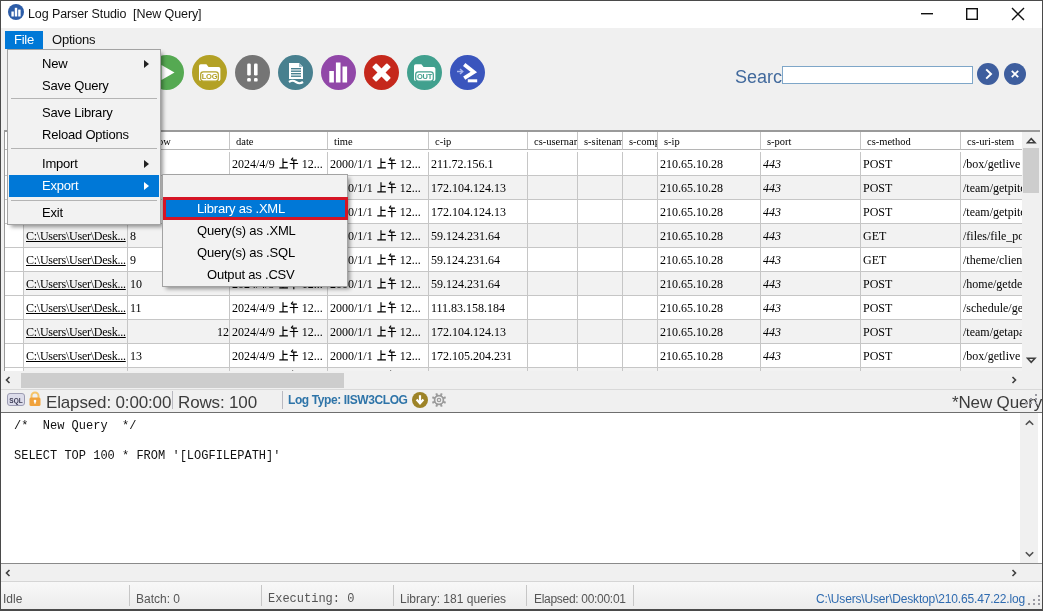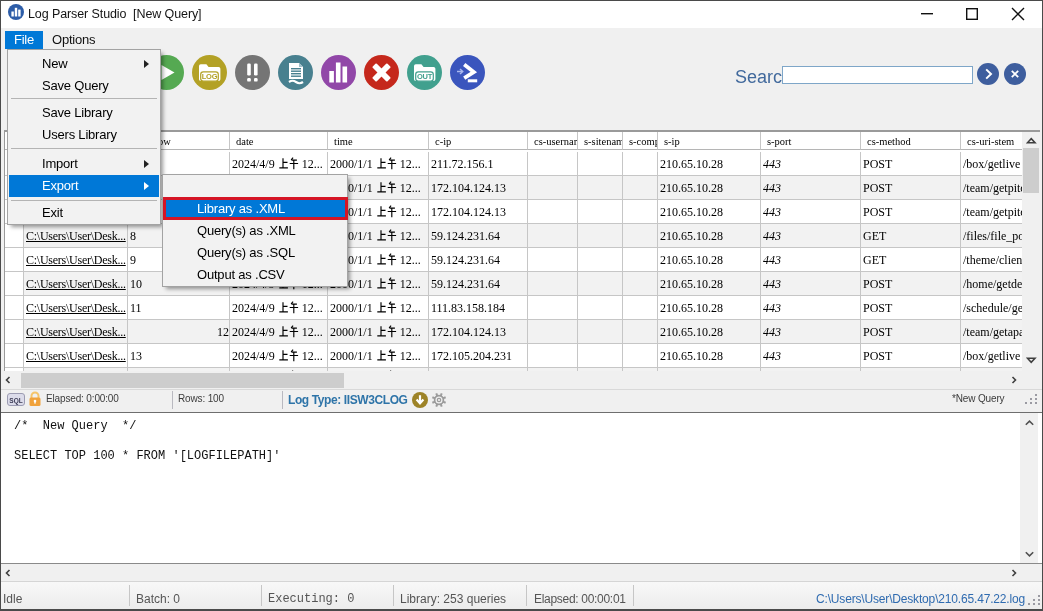--- a/index.html
+++ b/index.html
@@ -31,21 +31,21 @@
 #ghs { position:absolute; left:1px; top:371px; width:1041px; height:18px; background:#f0f0f0; }
 #ghs-thumb { position:absolute; left:21px; top:372.5px; width:323px; height:15px; background:#cdcdcd; }
 #statusrow { position:absolute; left:1px; top:389px; width:1041px; height:23px; background:#f0f0f0; border-top:1px solid #d9d9d9; }
 #editor { position:absolute; left:1px; top:412px; width:1041px; height:151px; background:#fff; border-top:1px solid #6e6e6e; }
 #editor pre { font-family:"Liberation Mono", monospace; font-size:12px; line-height:15px; color:#111; padding:6px 0 0 13px; }
 #evs { position:absolute; left:1020px; top:413px; width:18px; height:150px; background:#f0f0f0; }
 #bhs { position:absolute; left:1px; top:563px; width:1041px; height:18px; background:#f0f0f0; border-top:1px solid #8a8a8a; }
 #statusbar { position:absolute; left:1px; top:581px; width:1041px; height:28px; background:linear-gradient(#f8f8f8,#ececec); border-top:1px solid #d5d5d5; }
 .sep { position:absolute; top:585px; width:1px; height:21px; background:#c6c6c6; }
 .sbtext { position:absolute; top:592px; font-size:12px; color:#555; }
-.srtext { position:absolute; top:393px; font-size:10px; letter-spacing:-0.15px; color:#3c3c3c; }
+.srtext { position:absolute; top:393px; font-size:17px; letter-spacing:-0.15px; color:#3c3c3c; }
 .srsep { position:absolute; top:391px; width:1px; height:18px; background:#b9b9c0; }
 .menupanel { position:absolute; background:#f2f2f2; border:1px solid #a3a3a3; box-shadow:3px 3px 4px -1px rgba(0,0,0,0.40); z-index:50; }
 .mi { position:absolute; left:1px; width:calc(100% - 2px); height:22px; font-size:13px; letter-spacing:-0.2px; color:#000; line-height:22px; }
 .mi .t { margin-left:33px; }
 .mi.hl { background:#0078d7; color:#fff; }
 .msep { position:absolute; left:3px; right:3px; height:1px; background:#b4b4b4; }
 .marrow { position:absolute; right:10px; top:7px; width:0; height:0; border-top:4px solid transparent; border-bottom:4px solid transparent; border-left:5px solid #222; }
 .mi.hl .marrow { border-left-color:#fff; }
 #redbox { position:absolute; left:163px; top:197px; width:185px; height:23px; border:3px solid #d51525; z-index:60; }
 .grip { fill:#9a9aa2; }
@@ -493,49 +493,49 @@
     <path d="M3.5 2 L6.5 5 L3.5 8" stroke="#3f3f3f" stroke-width="1.6" fill="none"></path>
   </svg>
 
 <div id="statusbar"></div>
 <div class="sbtext" style="left:3px;">Idle</div>
 <div class="sep" style="left:129px;"></div>
 <div class="sbtext" style="left:136px;">Batch: 0</div>
 <div class="sep" style="left:261px;"></div>
 <div class="sbtext" style="left:268px;font-family:Liberation Mono, monospace;">Executing: 0</div>
 <div class="sep" style="left:393px;"></div>
-<div class="sbtext" style="left:400px;">Library: 253 queries</div>
+<div class="sbtext" style="left:400px;">Library: 181 queries</div>
 <div class="sep" style="left:526px;"></div>
 <div class="sbtext" style="left:534px; letter-spacing:-0.3px;">Elapsed: 00:00:01</div>
 <div class="sep" style="left:633px;"></div>
 <div class="sbtext" style="left:816px; color:#2f6bb0; letter-spacing:-0.17px;">C:\Users\User\Desktop\210.65.47.22.log</div>
 <svg class="abs" style="left:1027px;top:594px;" width="14" height="13" viewBox="0 0 14 13">
     <g class="grip">
       <rect x="1" y="9" width="2" height="2"></rect>
       <rect x="6" y="9" width="2" height="2"></rect>
       <rect x="6" y="5" width="2" height="2"></rect>
       <rect x="11" y="9" width="2" height="2"></rect>
       <rect x="11" y="5" width="2" height="2"></rect>
       <rect x="11" y="1" width="2" height="2"></rect>
     </g>
   </svg>
 
 <div class="menupanel" id="filemenu" style="left:7px; top:49px; width:154px; height:176px;">
 <div class="mi" style="top:3px;"><span class="t">New</span><div class="marrow"></div></div>
 <div class="mi" style="top:25px;"><span class="t">Save Query</span></div>
 <div class="mi" style="top:52px;"><span class="t">Save Library</span></div>
-<div class="mi" style="top:74px;"><span class="t">Users Library</span></div>
+<div class="mi" style="top:74px;"><span class="t">Reload Options</span></div>
 <div class="mi" style="top:103px;"><span class="t">Import</span><div class="marrow"></div></div>
 <div class="mi hl" style="top:125px;"><span class="t">Export</span><div class="marrow"></div></div>
 <div class="mi" style="top:152px;"><span class="t">Exit</span></div>
 <div class="msep" style="top:48px;"></div>
 <div class="msep" style="top:98px;"></div>
 <div class="msep" style="top:150px;"></div>
 </div>
 <div class="menupanel" id="submenu" style="left:162px; top:174px; width:186px; height:113px;">
 <div class="mi" style="top:18px;"><span class="t">As PowerShell Script</span></div>
 <div class="mi hl" style="top:23px;"><span class="t">Library as .XML</span></div>
 <div class="mi" style="top:45px;"><span class="t">Query(s) as .XML</span></div>
 <div class="mi" style="top:67px;"><span class="t">Query(s) as .SQL</span></div>
-<div class="mi" style="top:89px;"><span class="t">Output as .CSV</span></div>
+<div class="mi" style="top:89px;padding-left:10px;"><span class="t">Output as .CSV</span></div>
 </div>
 <div id="redbox"></div>
 <div id="frame"></div>
 
 </body></html>

